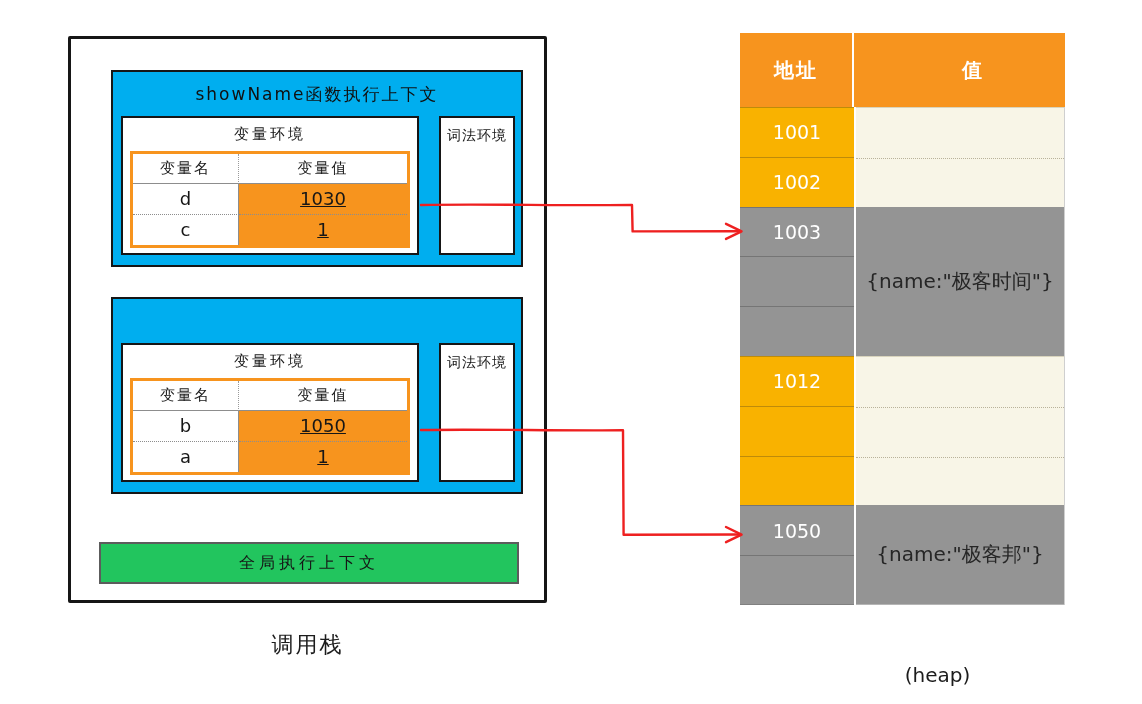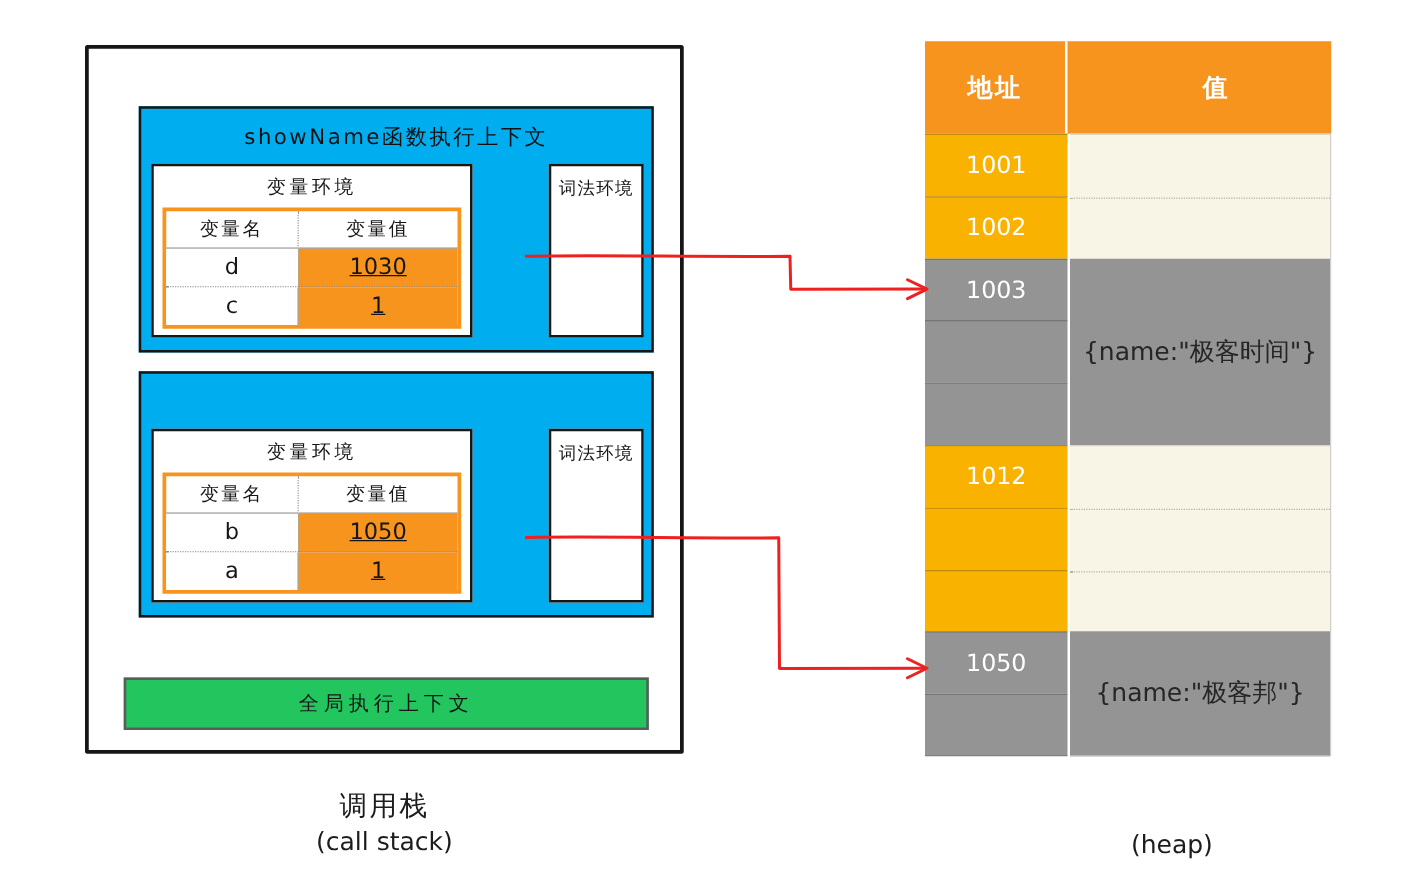--- a/index.html
+++ b/index.html
@@ -8,26 +8,26 @@
     position:relative; width:1142px; height:704px; background:#ffffff;
     font-family:"DejaVu Sans", "Liberation Sans", sans-serif; color:#161616; overflow:hidden;
   }
 
   
   .callstack { position:absolute; left:68px; top:36px; width:479px; height:567px;
     border:3px solid #161616; border-radius:2px; background:#fff; }
 
   .ctx { position:absolute; left:40px; width:412px; height:197px;
     background:#00AEEF; border:2px solid #161616; }
-  .ctx1 { top:46px; } .ctx2 { top:258px; }
+  .ctx1 { top:31px; } .ctx2 { top:258px; }
 
   .ctx-title { height:44px; display:flex; align-items:center; justify-content:center;
     font-size:17px; letter-spacing:2px; color:#101010; }
 
-  .varenv { position:absolute; left:8px; top:44px; width:257px; height:139px;
+  .varenv { position:absolute; left:8px; top:44px; width:298px; height:139px;
     background:#fff; border:2px solid #161616; }
   .varenv-title { height:33px; line-height:33px; text-align:center; font-size:15px; letter-spacing:3px; }
 
   .vartable { position:absolute; left:7px; top:33px; right:7px; bottom:5px;
     border:3px solid #F7941E; background:#fff;
     display:grid; grid-template-columns:106px 1fr; grid-template-rows:1fr 1fr 1fr; }
   .vt-cell { display:flex; align-items:center; justify-content:center; }
   .vh { font-size:15px; letter-spacing:2px; border-bottom:1px solid #8d8d8d; }
   .vh.namec { border-right:1px dotted #9a9a9a; }
   .vc { font-size:18px; }
@@ -116,21 +116,20 @@
           <div class="vt-cell vc valc">1</div>
         </div>
       </div>
       <div class="lexenv">词法环境</div>
     </section>
 
     <div class="global-bar">全局执行上下文</div>
   </div>
 
   <div class="label cs-cn">调用栈</div>
-  <div class="label cs-en">(call stack)</div>
 
   <div class="heap">
     <div class="heap-header">
       <div class="hh addr">地址</div>
       <div class="hh valh">值</div>
     </div>
 
     <div class="addr-col">
       <div class="addr-cell amber">1001</div>
       <div class="addr-cell amber">1002</div>

